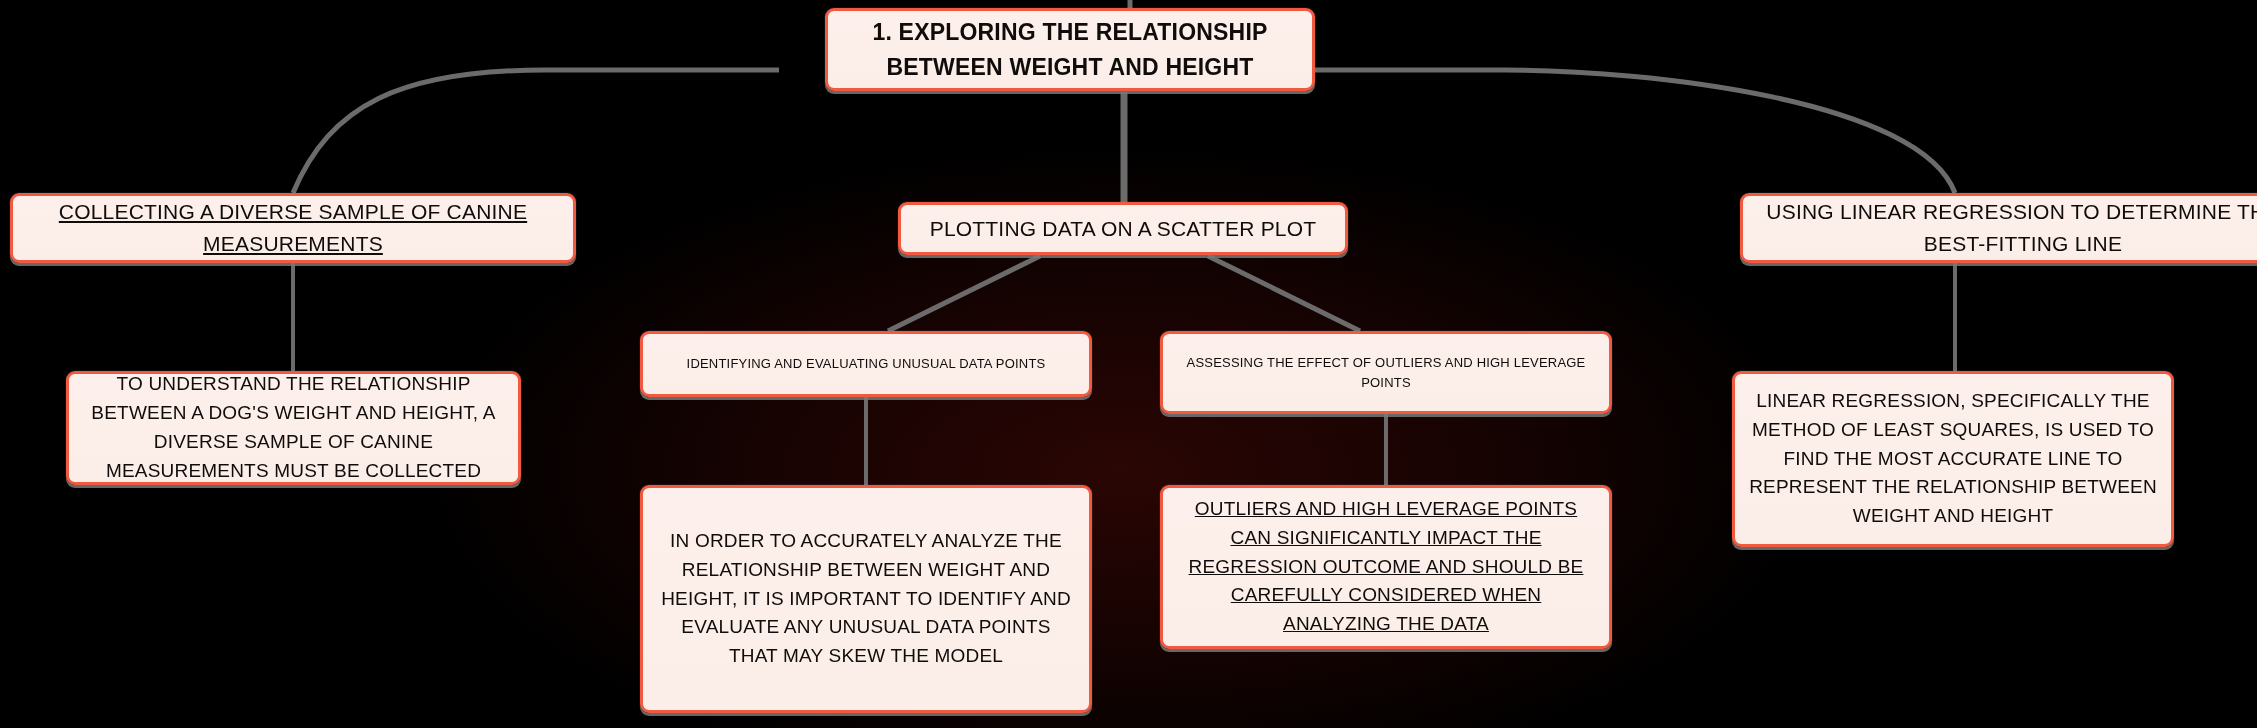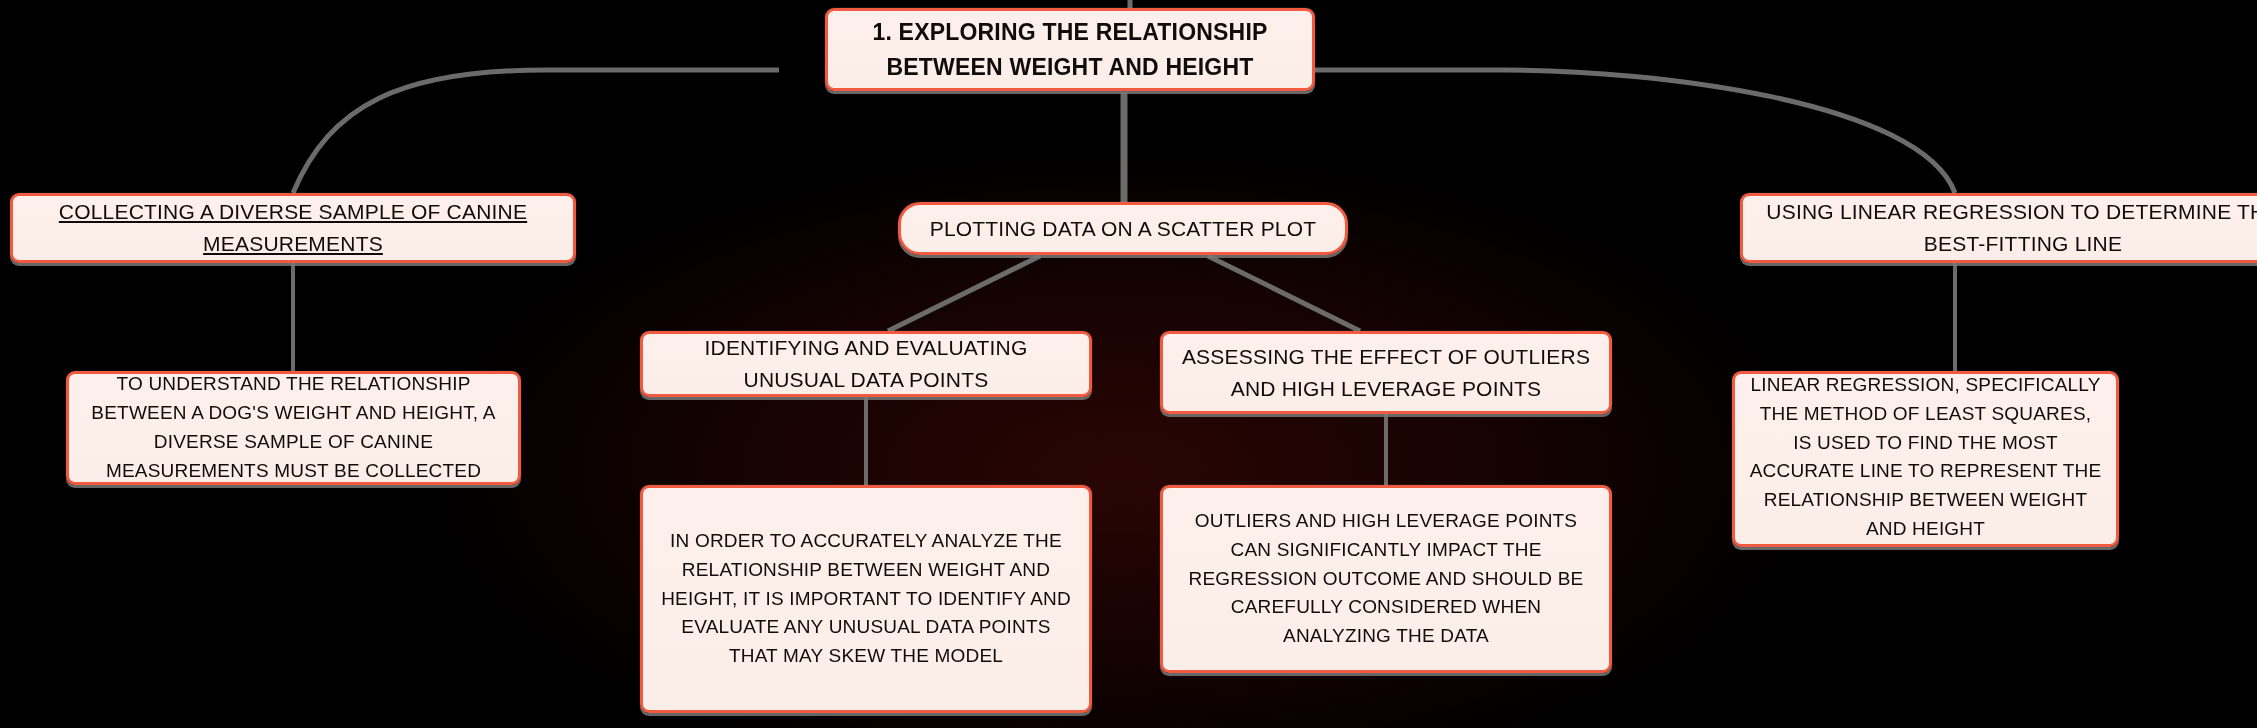--- a/index.html
+++ b/index.html
@@ -47,34 +47,34 @@
     padding: 0 14px;
     line-height: 1.52;
     letter-spacing: 0.2px;
   }
   .root {
     font-weight: bold;
     font-size: 23px;
     letter-spacing: 0.1px;
   }
   .lvl1 { font-size: 21px; }
-  .lvl2 { font-size: 21px; }
+  .lvl2 { font-size: 13px; }
   .leaf { font-size: 19px; }
 
   
   #n-root      { left: 825px;  top: 8px;   width: 490px;  height: 83px;  }
   #n-collect   { left: 10px;   top: 193px; width: 566px;  height: 70px; text-decoration: underline;  }
-  #n-plot      { left: 898px;  top: 202px; width: 450px;  height: 53px; border-radius: 22px;  }
+  #n-plot      { left: 898px;  top: 202px; width: 450px;  height: 53px;  }
   #n-regress   { left: 1740px; top: 193px; width: 566px;  height: 70px;  }
   #n-leaf-left { left: 66px;   top: 371px; width: 455px;  height: 114px; }
   #n-identify  { left: 640px;  top: 331px; width: 452px;  height: 66px;  }
   #n-assess    { left: 1160px; top: 331px; width: 452px;  height: 83px;  }
   #n-leaf-mid1 { left: 640px;  top: 485px; width: 452px;  height: 228px; text-align: center; }
-  #n-leaf-mid2 { left: 1160px; top: 485px; width: 452px;  height: 188px; }
-  #n-leaf-right{ left: 1732px; top: 371px; width: 387px;  height: 176px; align-items: flex-end; }
+  #n-leaf-mid2 { left: 1160px; top: 485px; width: 452px;  height: 164px; text-decoration: underline; }
+  #n-leaf-right{ left: 1732px; top: 371px; width: 442px;  height: 176px; }
 </style>
 </head>
 <body>
 
 <div id="canvas">
 
   <svg id="edges" viewBox="0 0 2257 728" xmlns="http://www.w3.org/2000/svg">
     <g fill="none" stroke="#6b6b6b" stroke-width="5" stroke-linecap="butt">
 
       <path d="M1130,0 L1130,9" stroke-width="5"></path>

